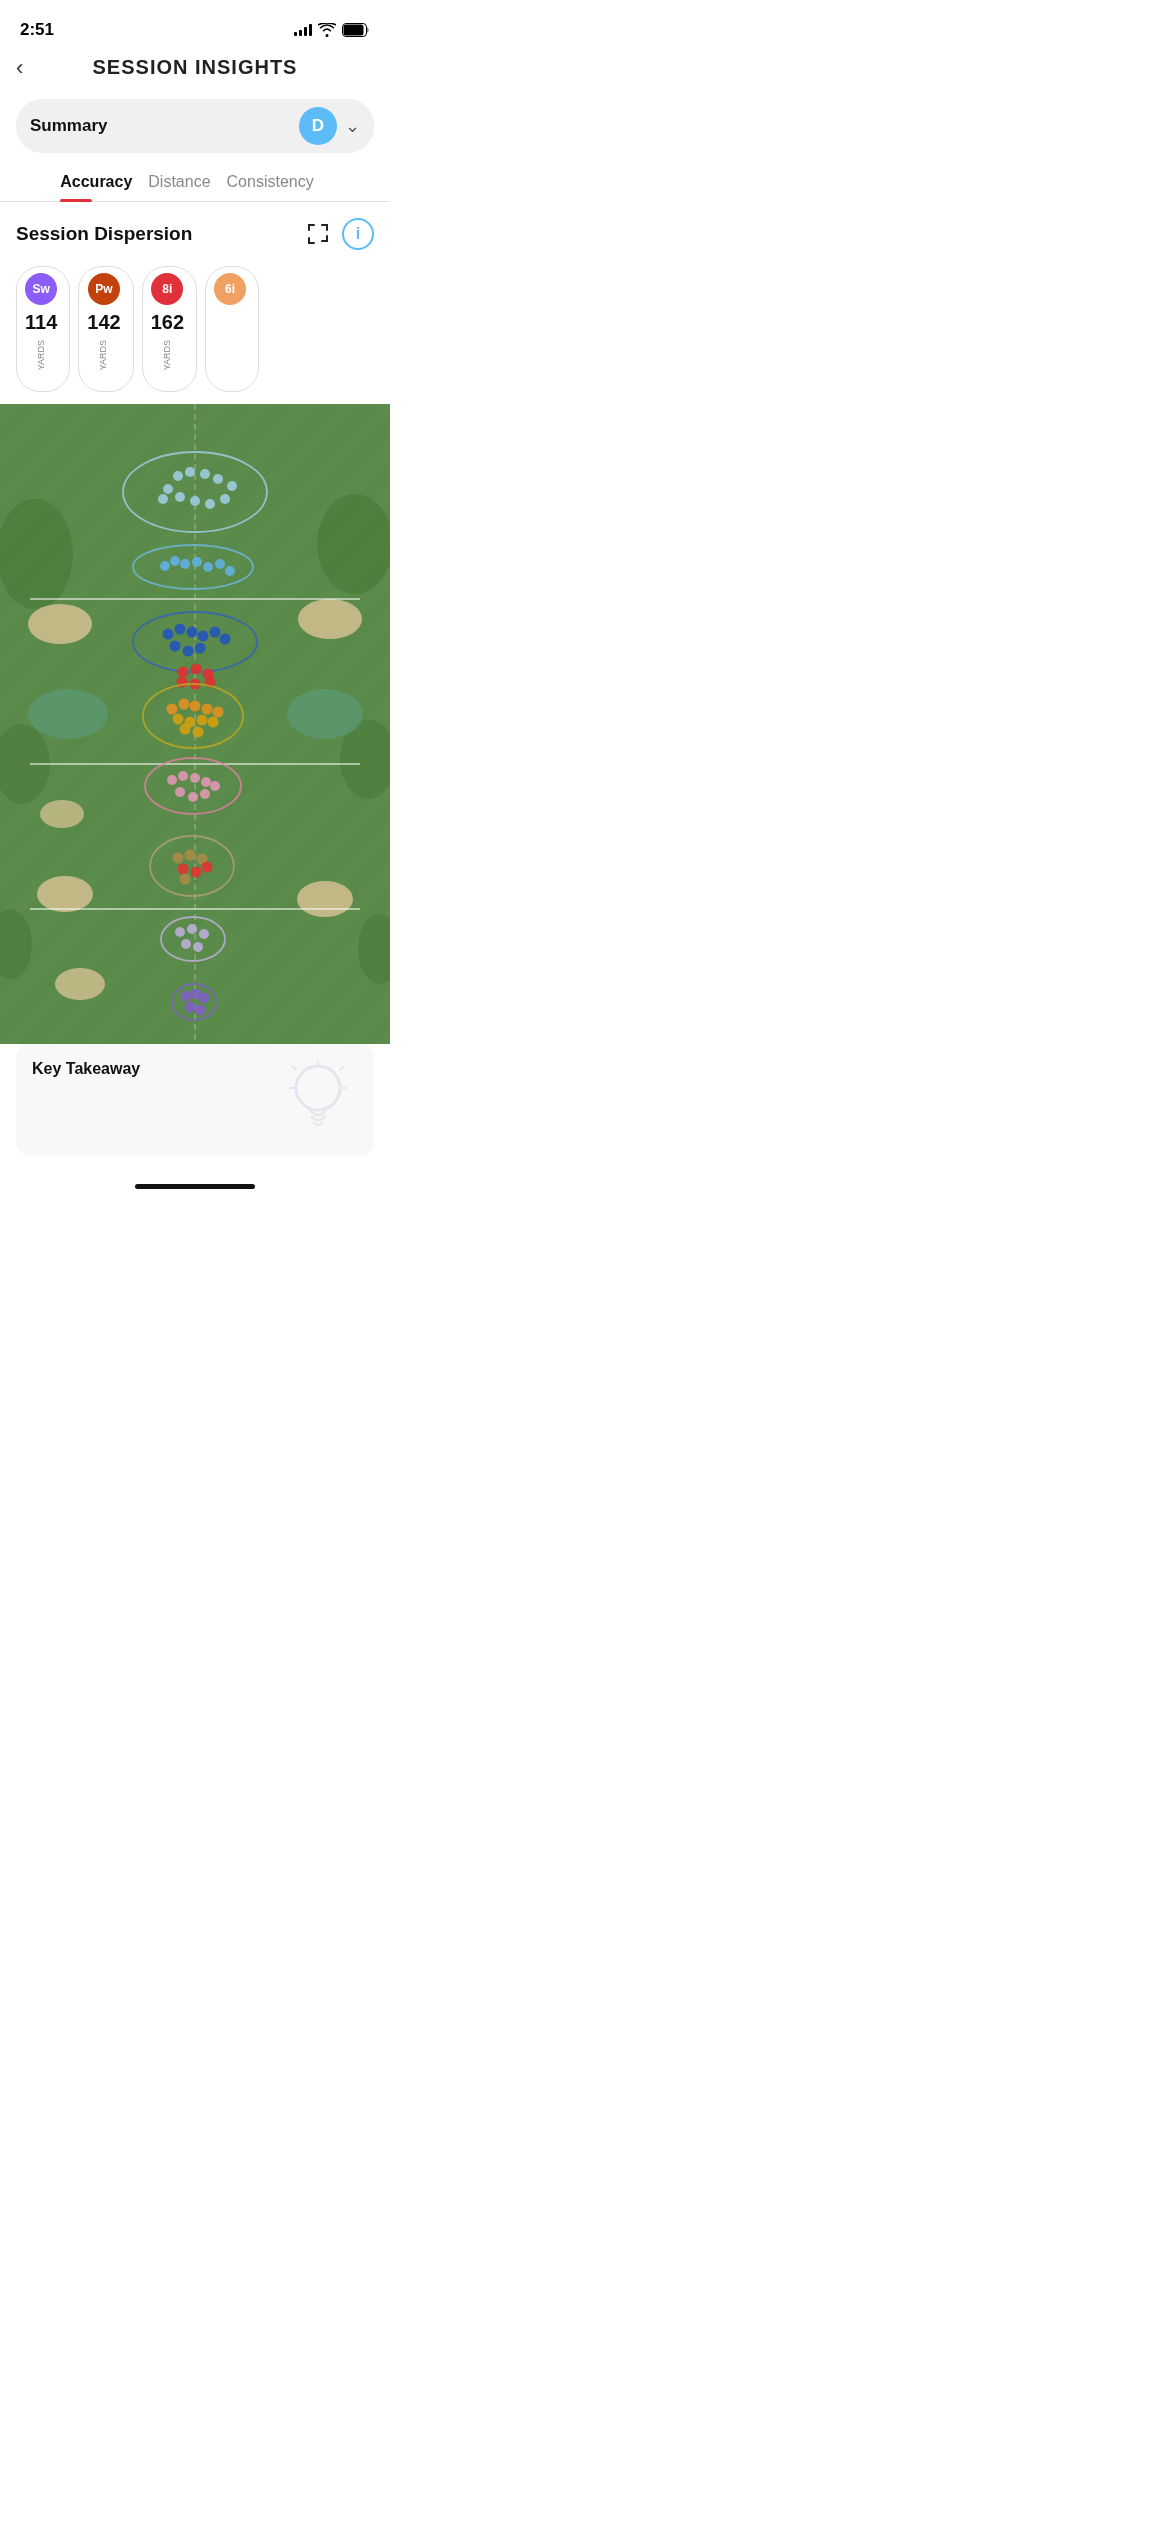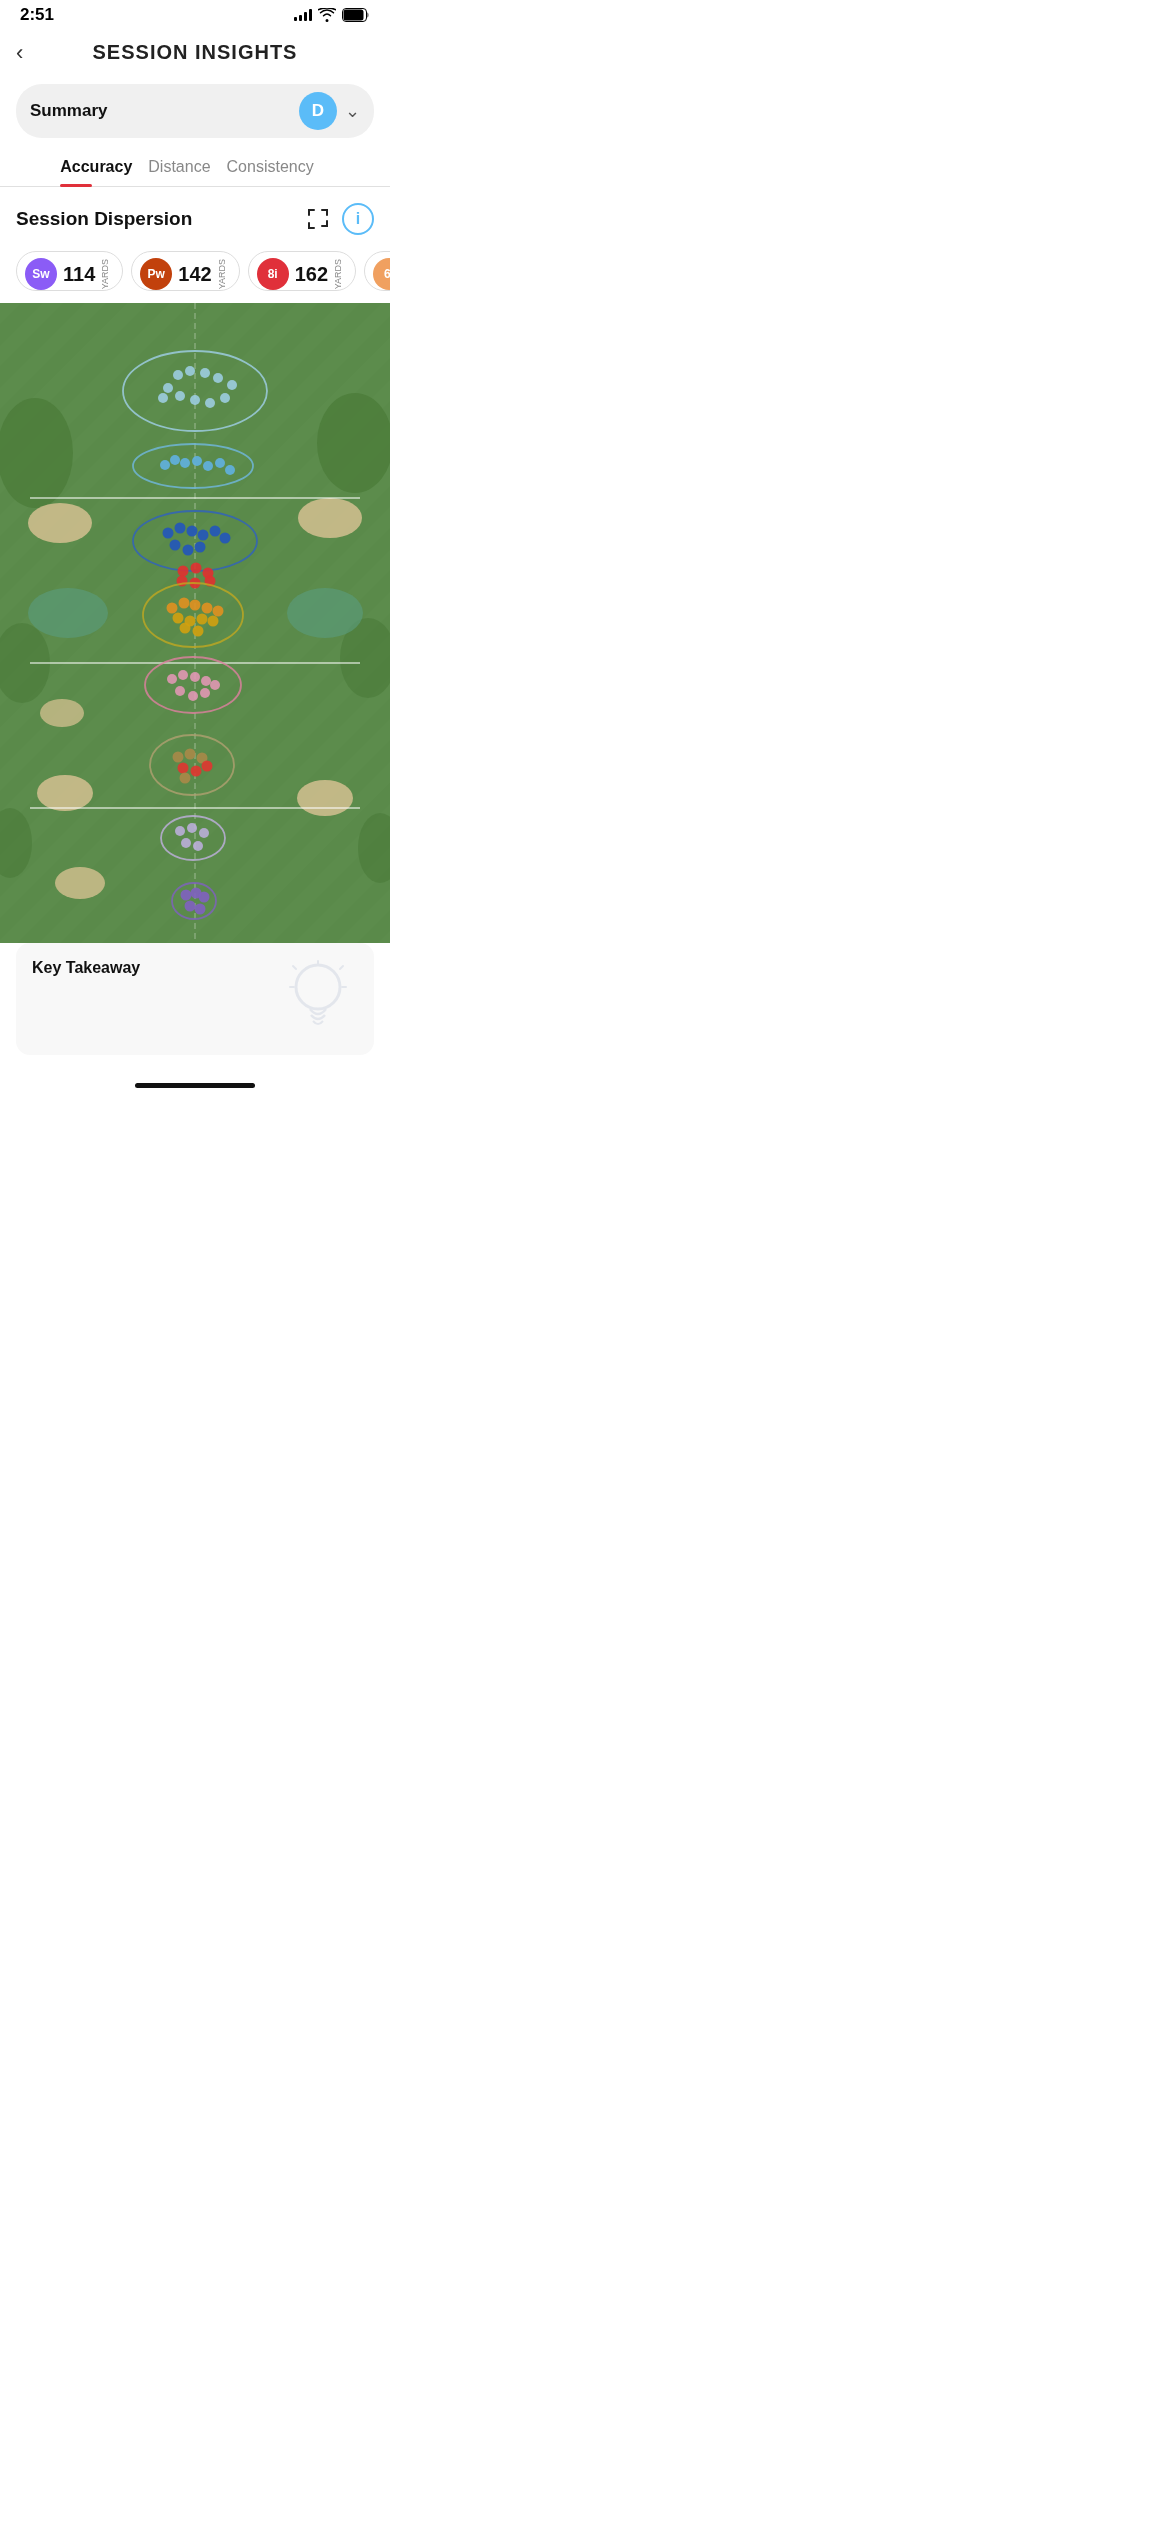--- a/index.html
+++ b/index.html
@@ -10,21 +10,21 @@
       width: 390px;
       min-height: 844px;
       overflow-x: hidden;
     }
 
     
     .status-bar {
       display: flex;
       justify-content: space-between;
       align-items: center;
-      padding: 5px 20px 6px;
+      padding: 20px 20px 6px;
       background: #fff;
     }
     .status-time {
       font-size: 17px;
       font-weight: 600;
       color: #000;
     }
     .status-icons {
       display: flex;
       align-items: center;
@@ -176,23 +176,24 @@
       overflow-x: auto;
       scrollbar-width: none;
     }
     .club-pills::-webkit-scrollbar { display: none; }
     .club-pill {
       display: flex;
       align-items: center;
       gap: 6px;
       border: 1.5px solid #ddd;
       border-radius: 24px;
-      padding: 6px 12px 0 8px;
+      padding: 6px 12px 21px 8px;
       white-space: nowrap;
       cursor: pointer;
+      flex-direction: column;
     }
     .club-badge {
       width: 32px;
       height: 32px;
       border-radius: 50%;
       display: flex;
       align-items: center;
       justify-content: center;
       font-size: 12px;
       font-weight: 700;

